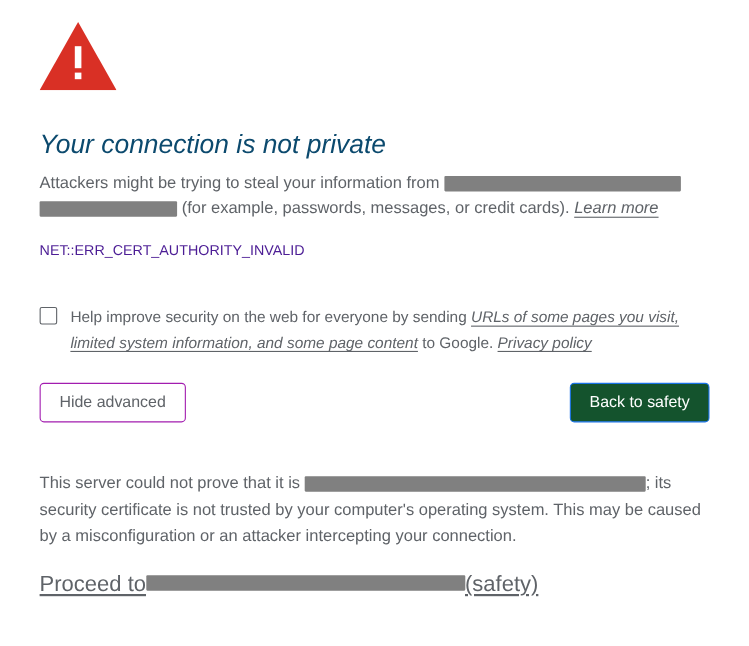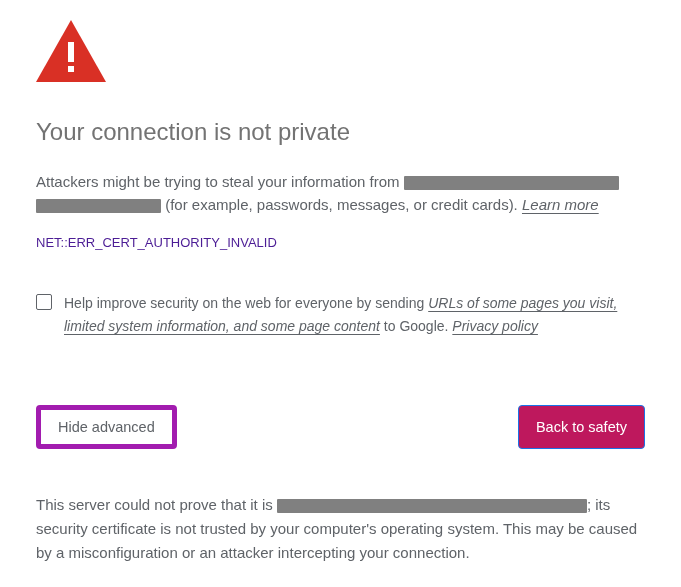--- a/index.html
+++ b/index.html
@@ -8,22 +8,23 @@
       width: 681px;
       padding: 20px 36px 30px 36px;
       background: #fff;
       color: #202124;
     }
     .warn-icon { margin-bottom: 36px; }
     .warn-icon svg { display: block; }
     .title {
       font-size: 24px;
       font-weight: 400;
-      color: #737373;
-      margin-bottom: 24px;
+      color: #0c4a6e;
+      margin-bottom: 9px;
+      font-style: italic;
     }
     .desc {
       font-size: 15px;
       color: #5f6368;
       line-height: 1.55;
       margin-bottom: 18px;
     }
     .redact {
       display: inline-block;
       background: #808080;
@@ -39,21 +40,21 @@
     }
     .err-code {
       font-size: 13px;
       color: #4c1d95;
       margin-bottom: 42px;
     }
     .consent {
       display: flex;
       align-items: flex-start;
       gap: 12px;
-      margin-bottom: 66px;
+      margin-bottom: 24px;
     }
     .consent input[type="checkbox"] {
       width: 16px;
       height: 16px;
       margin-top: 2px;
       border: 1.5px solid #5f6368;
       flex-shrink: 0;
       appearance: none;
       border-radius: 2px;
     }
@@ -69,25 +70,25 @@
     }
     .btn {
       font-size: 14.5px;
       padding: 9px 17px;
       border-radius: 4px;
       cursor: pointer;
       font-family: inherit;
     }
     .btn-outline {
       background: #fff;
-      border: 5px solid #a21caf;
+      border: 1px solid #a21caf;
       color: #5f6368;
     }
     .btn-primary {
-      background: #be185d;
+      background: #14532d;
       border: 1px solid #1a73e8;
       color: #fff;
     }
     .advanced {
       font-size: 15px;
       color: #5f6368;
       line-height: 1.6;
       margin-bottom: 20px;
     }
     .proceed-link {

